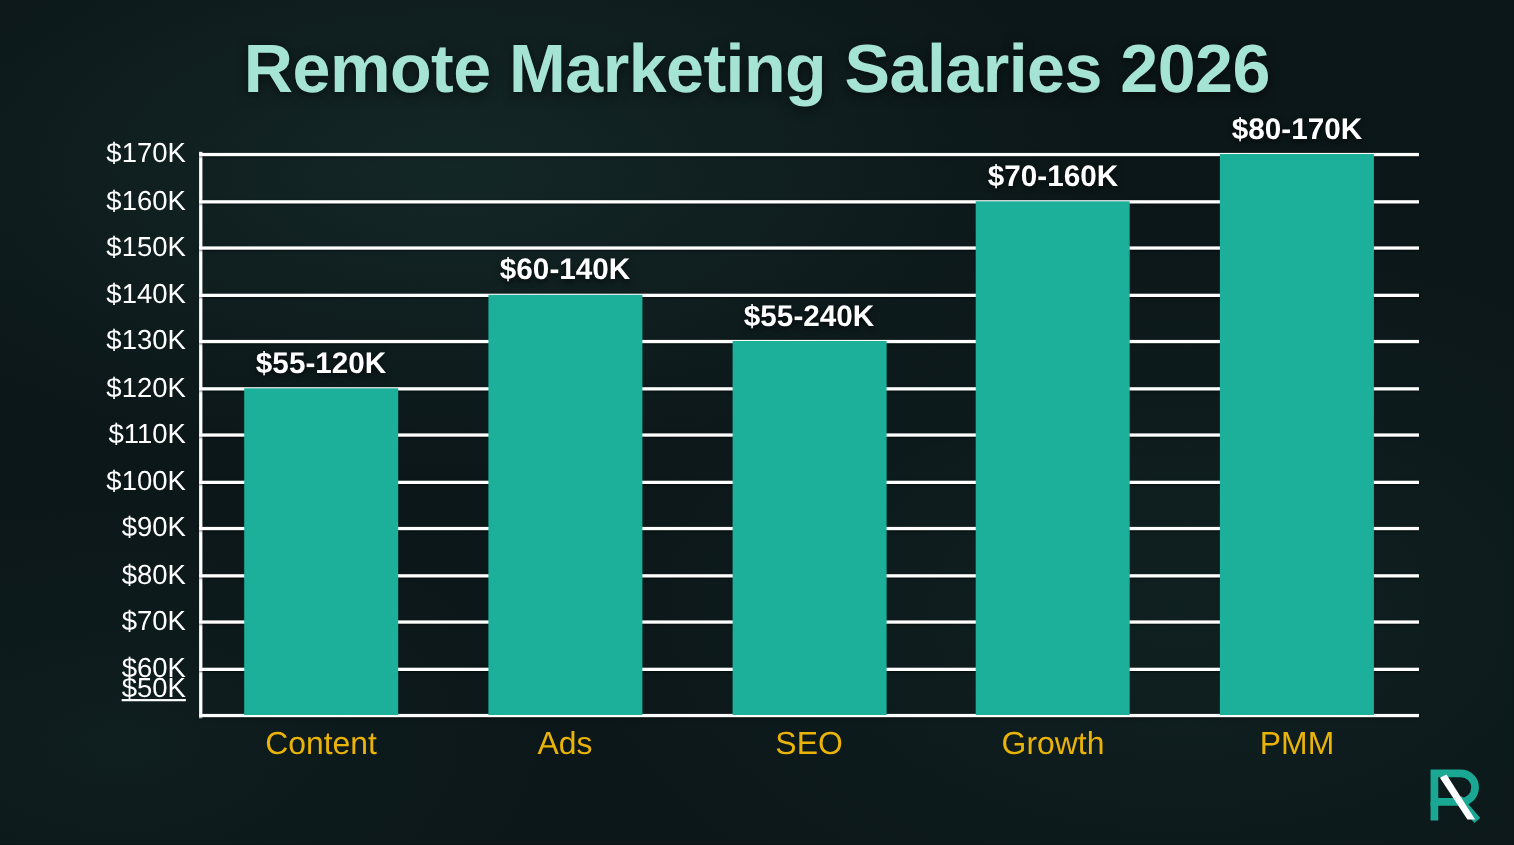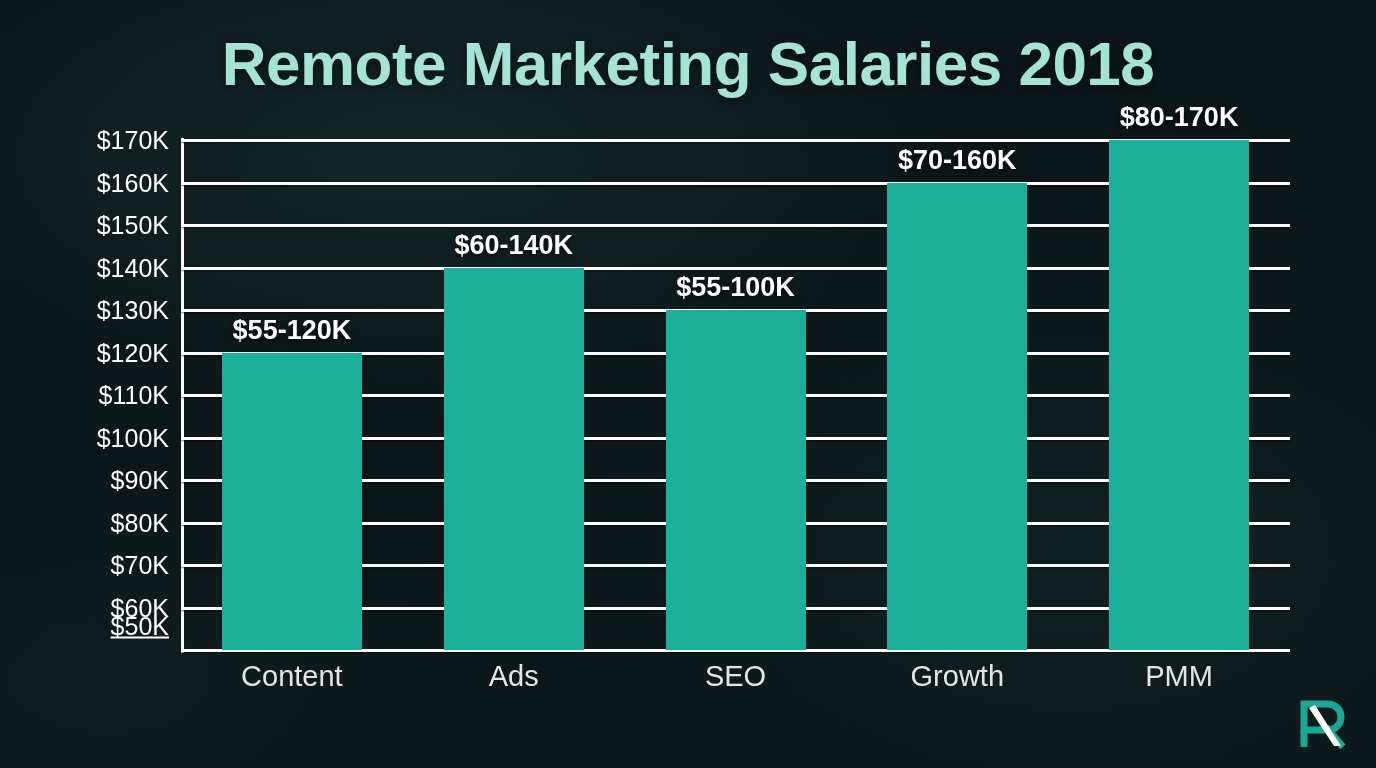--- a/index.html
+++ b/index.html
@@ -104,21 +104,21 @@
     color:#ffffff;
     white-space:nowrap;
     text-shadow:0 2px 6px rgba(0,0,0,.7);
   }
 
   .xtick-label {
     position:absolute;
     top:660px;
     text-align:center;
     font-size:29px;
-    color:#e5e5e5;
+    color:#eab308;
     white-space:nowrap;
   }
 
   
   #brand-logo {
     position:absolute;
     right:26px;
     bottom:14px;
     display:flex;
     align-items:center;
@@ -133,21 +133,21 @@
   .wm-roam { color:#ffffff; }
   .wm-jobs { color:#1cb09b; }
 </style>
 </head>
 <body>
 
 <div id="bg-layer">
   <div id="bg-noise"></div>
 </div>
 
-<div id="chart-title">Remote Marketing Salaries 2018</div>
+<div id="chart-title">Remote Marketing Salaries 2026</div>
 
 <div id="axis-y-line"></div>
 
 <div id="ytick-labels">
     <div class="ytick-label" style="top: 140px;">$170K</div>
     <div class="ytick-label" style="top: 182.5px;">$160K</div>
     <div class="ytick-label" style="top: 225px;">$150K</div>
     <div class="ytick-label" style="top: 267.5px;">$140K</div>
     <div class="ytick-label" style="top: 310px;">$130K</div>
     <div class="ytick-label" style="top: 352.5px;">$120K</div>
@@ -181,21 +181,21 @@
       <div class="bar" style="left: 262.7px; width: 140px; height: 382.5px; background: rgb(28, 176, 155);"></div>
       <div class="bar" style="left: 484.5px; width: 140px; height: 340px; background: rgb(28, 176, 155);"></div>
       <div class="bar" style="left: 706.3px; width: 140px; height: 467.5px; background: rgb(28, 176, 155);"></div>
       <div class="bar" style="left: 928.1px; width: 140px; height: 510px; background: rgb(28, 176, 155);"></div>
     </div>
 </div>
 
 <div id="value-labels">
     <div class="bar-value" style="left: 141.9px; width: 300px; top: 314.5px;">$55-120K</div>
     <div class="bar-value" style="left: 363.7px; width: 300px; top: 229.5px;">$60-140K</div>
-    <div class="bar-value" style="left: 585.5px; width: 300px; top: 272px;">$55-100K</div>
+    <div class="bar-value" style="left: 585.5px; width: 300px; top: 272px;">$55-240K</div>
     <div class="bar-value" style="left: 807.3px; width: 300px; top: 144.5px;">$70-160K</div>
     <div class="bar-value" style="left: 1029.1px; width: 300px; top: 102px;">$80-170K</div>
   </div>
 <div id="xtick-labels">
     <div class="xtick-label" style="left: 141.9px; width: 300px;">Content</div>
     <div class="xtick-label" style="left: 363.7px; width: 300px;">Ads</div>
     <div class="xtick-label" style="left: 585.5px; width: 300px;">SEO</div>
     <div class="xtick-label" style="left: 807.3px; width: 300px;">Growth</div>
     <div class="xtick-label" style="left: 1029.1px; width: 300px;">PMM</div>
   </div>

